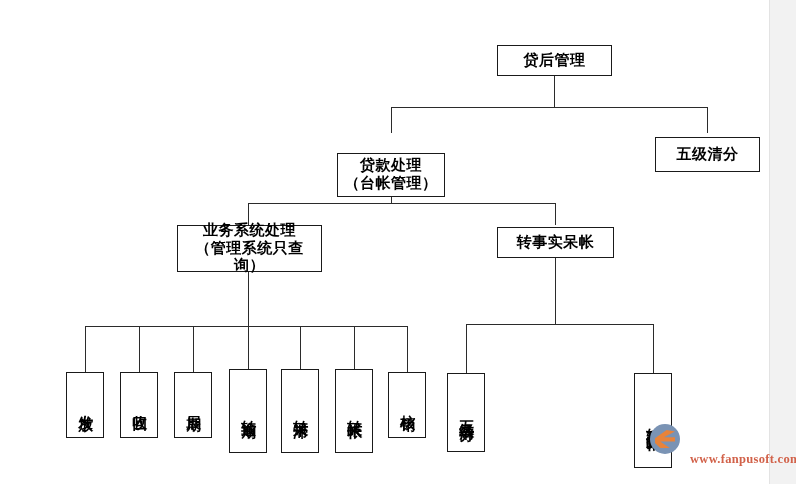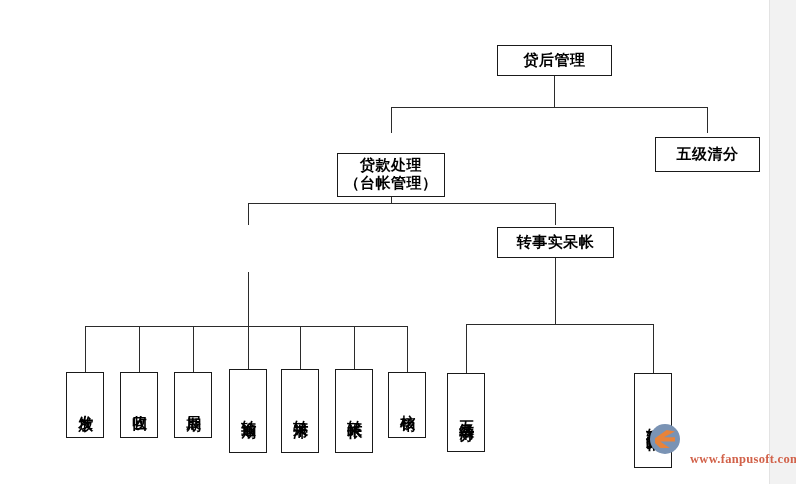--- a/index.html
+++ b/index.html
@@ -135,20 +135,24 @@
   <div class="node h-node" style="left:655px; top:137px; width:105px; height:35px;">
     <span class="lbl">五级清分</span>
   </div>
 
   <div class="ln v" style="left:391px; top:177px; height:26px;"></div>
 
   <div class="ln h" style="left:248px; top:203px; width:307px;"></div>
   <div class="ln v" style="left:248px; top:203px; height:22px;"></div>
   <div class="ln v" style="left:555px; top:203px; height:22px;"></div>
 
+  <div class="node h-node" style="left:177px; top:225px; width:145px; height:47px;">
+    <span class="lbl">业务系统处理
+（管理系统只查询）</span>
+  </div>
 
   <div class="node h-node" style="left:497px; top:227px; width:117px; height:31px;">
     <span class="lbl">转事实呆帐</span>
   </div>
 
   <div class="ln v" style="left:248px; top:272px; height:54px;"></div>
 
   <div class="ln h" style="left:85px; top:326px; width:322px;"></div>
   <div class="ln v" style="left:85px;  top:326px; height:46px;"></div>
   <div class="ln v" style="left:139px; top:326px; height:46px;"></div>

